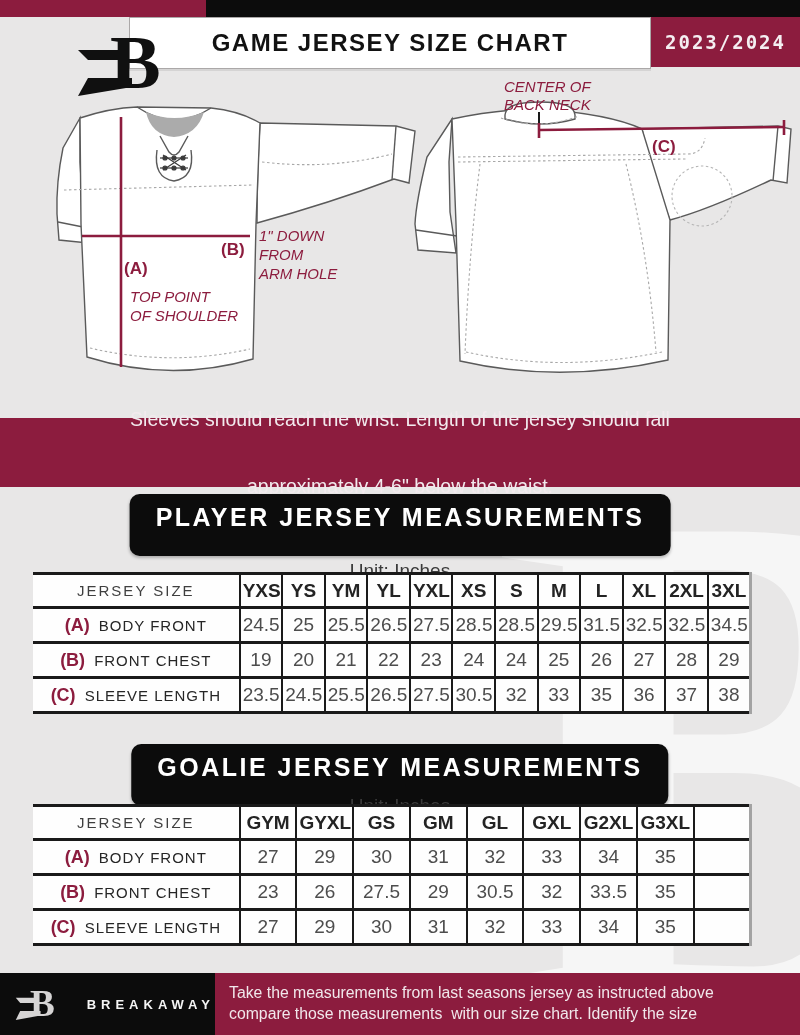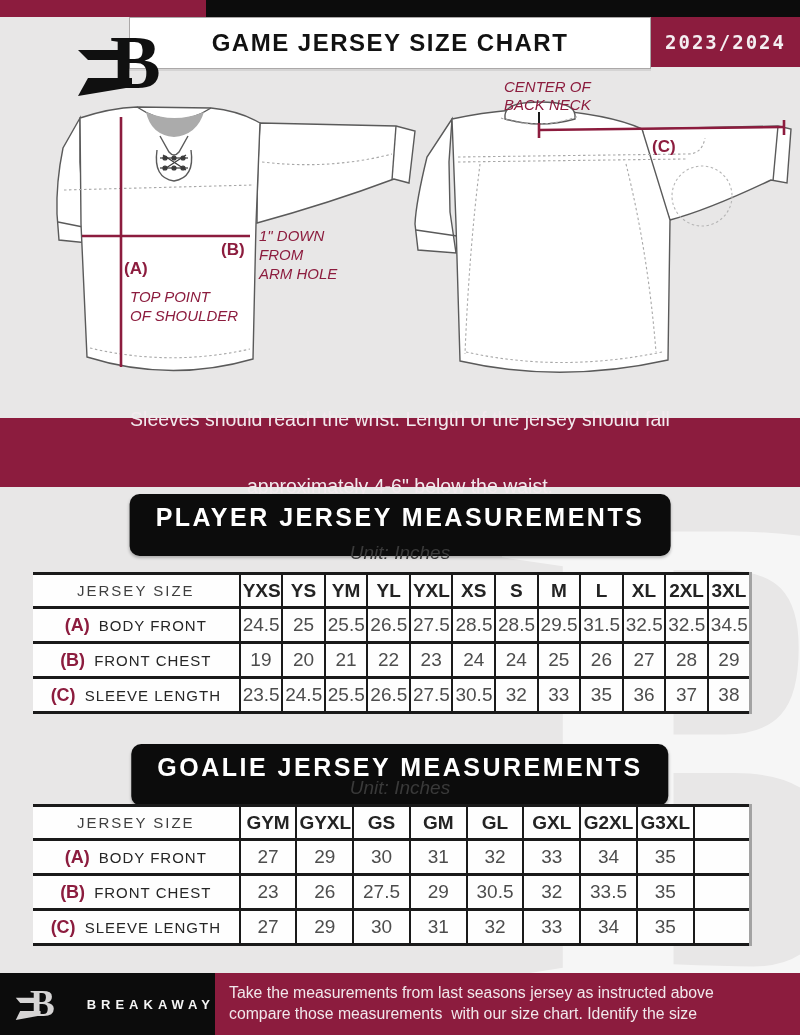--- a/index.html
+++ b/index.html
@@ -47,21 +47,21 @@
     position:absolute;left:50%;transform:translateX(-50%);z-index:2;
     background:#0C0C0C;color:#ffffff;border-radius:10px;
     padding:9px 26px 24px;white-space:nowrap;
     font-size:25px;font-weight:bold;letter-spacing:2.5px;
     box-shadow:0 2px 3px rgba(0,0,0,.25);
   }
   .pill-player{top:494px;}
   .pill-goalie{top:744px;}
   .unit-line{
     position:absolute;left:0;width:800px;text-align:center;z-index:2;
-    font-style:italic;font-size:19px;color:#3a3a3a;
+    font-size:19px;color:#3a3a3a;margin-top:18px;
   }
   .unit-player{top:542px;}
   .unit-goalie{top:777px;}
   
   .table-wrap{position:absolute;left:33px;width:719px;z-index:2;}
   .table-player{top:572px;}
   .table-goalie{top:804px;}
   table.meas-table{width:100%;border-collapse:collapse;table-layout:fixed;}
   .meas-table tr{border-top:3px solid #1a1a1a;}
   .meas-table tr:last-child{border-bottom:3px solid #1a1a1a;}

